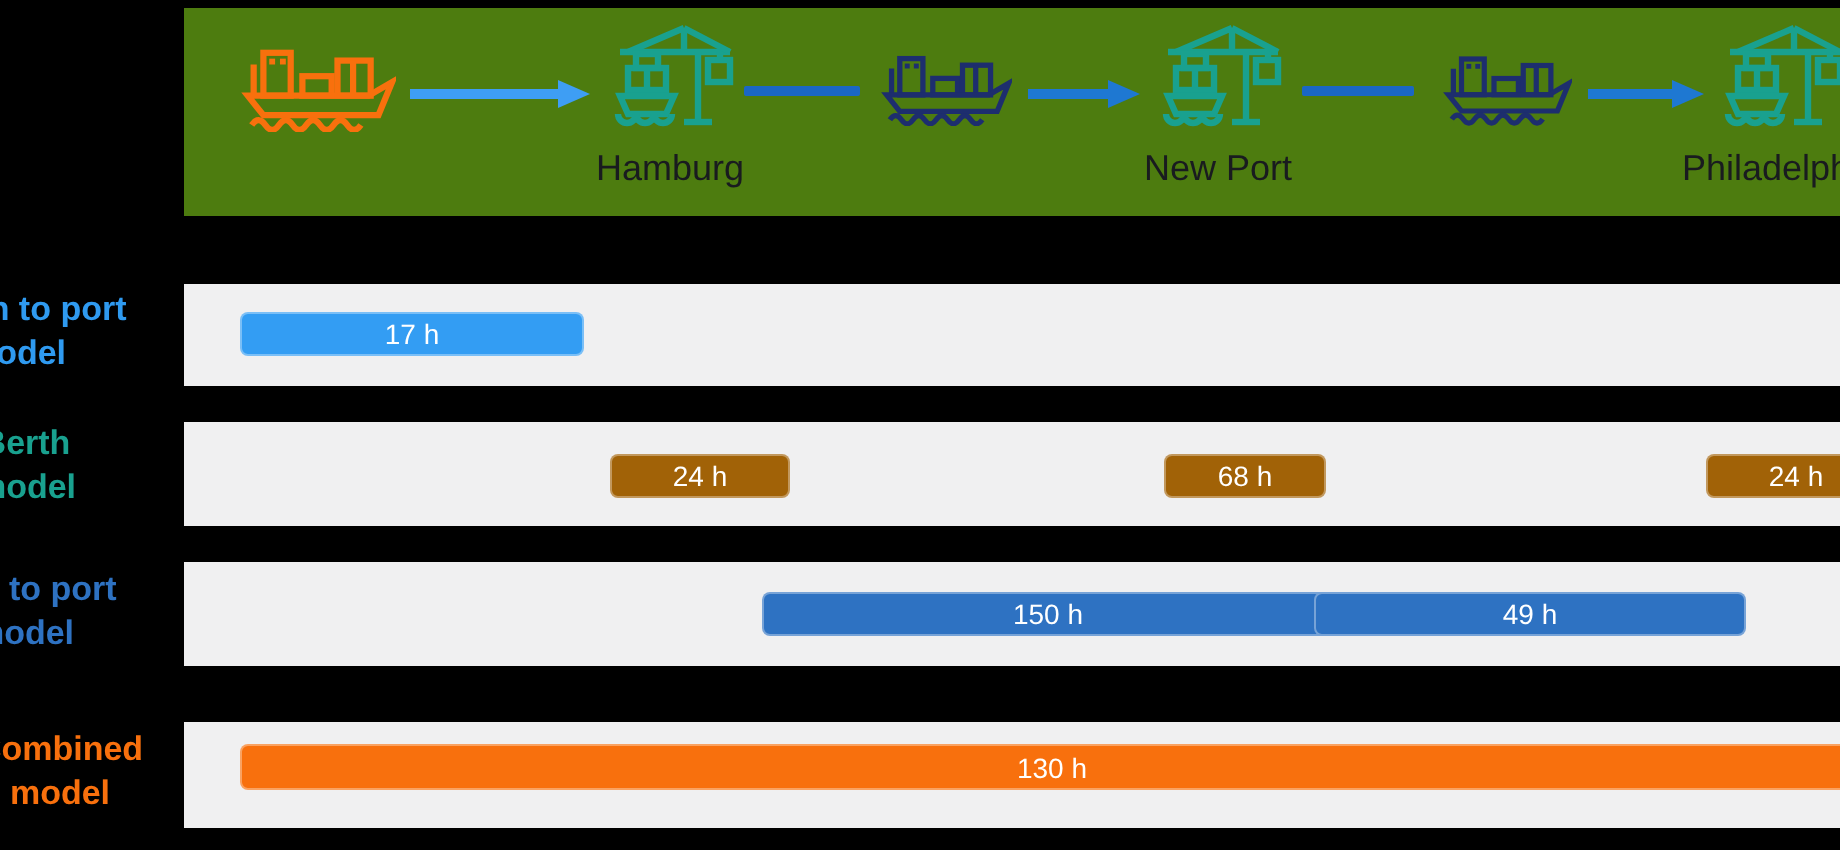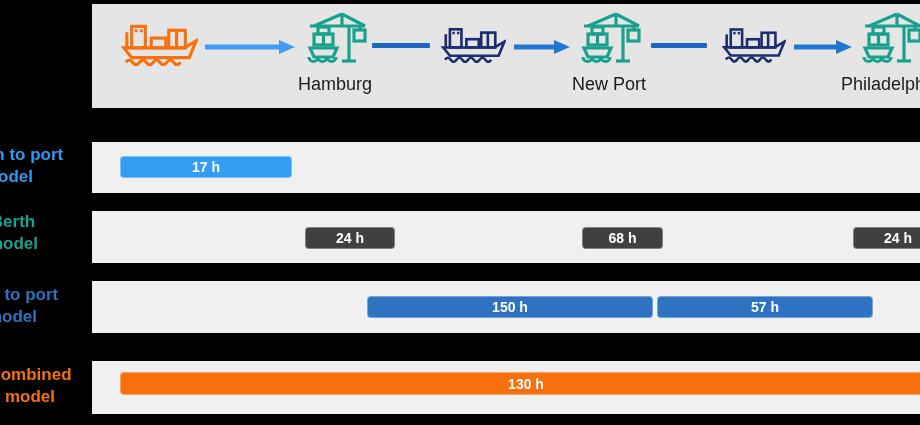--- a/index.html
+++ b/index.html
@@ -10,21 +10,21 @@
     position: relative;
     font-family: "Liberation Sans", sans-serif;
   }
   .canvas { position: absolute; inset: 0; }
 
   
   .band {
     position: absolute;
     left: 92px; top: 4px;
     width: 828px; height: 104px;
-    background: #e5e5e5;
+    background: #4d7c0f;
   }
   .band .node { position: absolute; display: block; }
   .connector {
     position: absolute; height: 5px;
     background: #1A67C4; border-radius: 1px;
   }
   .port-label {
     position: absolute; width: 160px;
     text-align: center;
     font-size: 18px; color: #191B1F;
@@ -38,24 +38,23 @@
     background: #F0F0F1;
   }
   .bar {
     position: absolute; height: 22px;
     border-radius: 4px;
     display: flex; align-items: center; justify-content: center;
     color: #ffffff; font-size: 14px;
     white-space: nowrap;
     box-sizing: border-box;
     border: 1px solid rgba(255,255,255,0.35);
-    font-weight: bold;
   }
   .c-lightblue { background: #339DF3; }
-  .c-teal     { background: #404040; }
+  .c-teal     { background: #a16207; }
   .c-blue     { background: #2E72C2; }
   .c-orange   { background: #F8700D; }
 
   
   .row-label {
     position: absolute; width: 200px;
     text-align: center;
     font-size: 17px; font-weight: bold; line-height: 22px;
     white-space: nowrap;
   }
@@ -213,25 +212,25 @@
     <div class="bar c-teal" style="left:761px;width:90px;top:16px">
       <span>24 h</span>
     </div>
   </div>
   <div class="row-label t-teal" style="left:-87px;top:211px">
     <span>Berth</span>
     <span>model</span>
   </div>
 
   <div class="track" style="top:281px;height:52px">
-    <div class="bar c-blue" style="left:275px;width:286px;top:15px">
+    <div class="bar c-blue" style="left:289px;width:286px;top:15px">
       <span>150 h</span>
     </div>
     <div class="bar c-blue" style="left:565px;width:216px;top:15px">
-      <span>57 h</span>
+      <span>49 h</span>
     </div>
   </div>
   <div class="row-label t-blue" style="left:-88px;top:284px">
     <span>Port to port</span>
     <span>model</span>
   </div>
 
   <div class="track" style="top:361px;height:53px">
     <div class="bar c-orange" style="left:28px;width:812px;top:11px;height:23px">
       <span>130 h</span>

